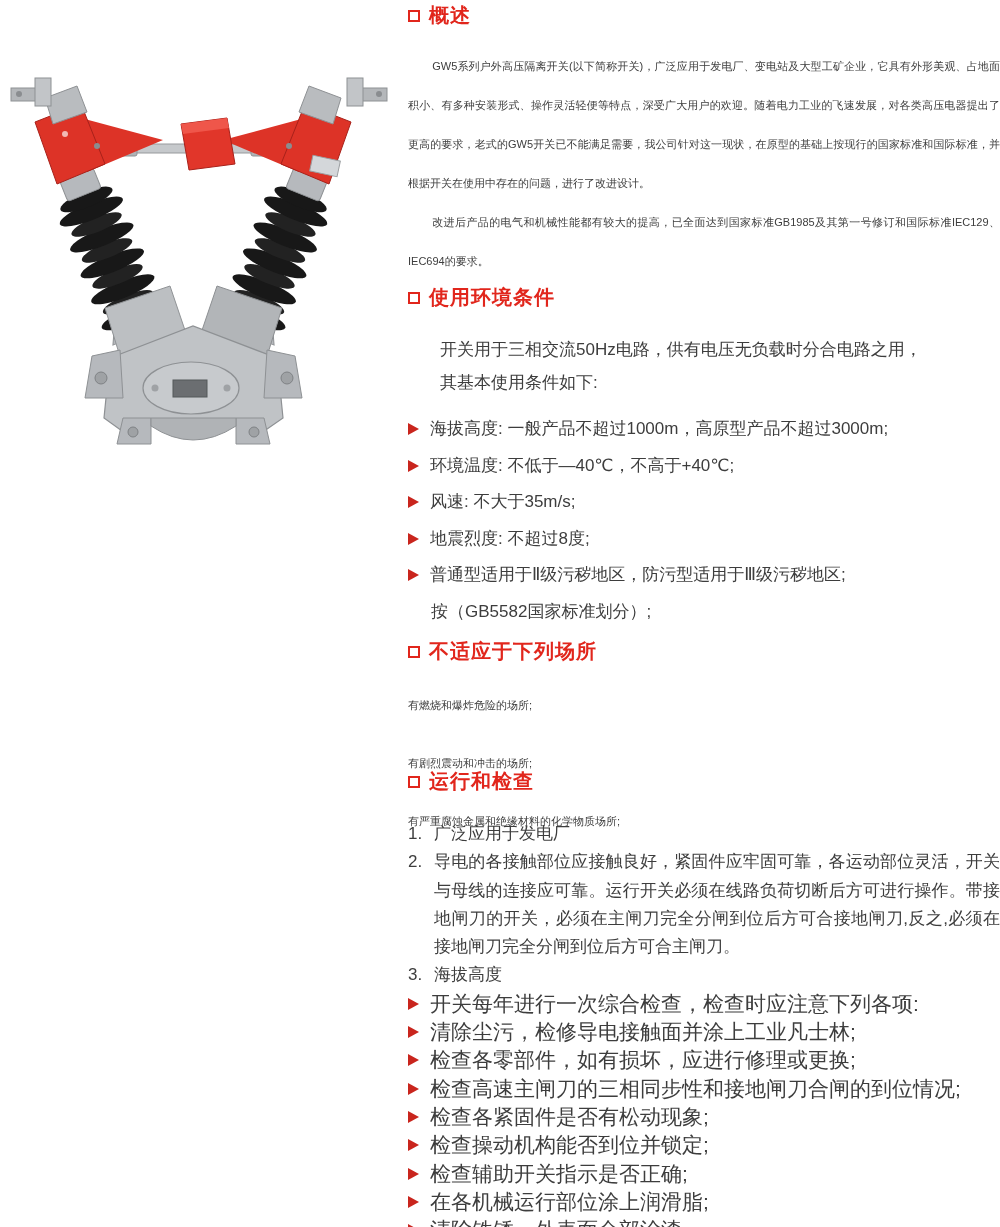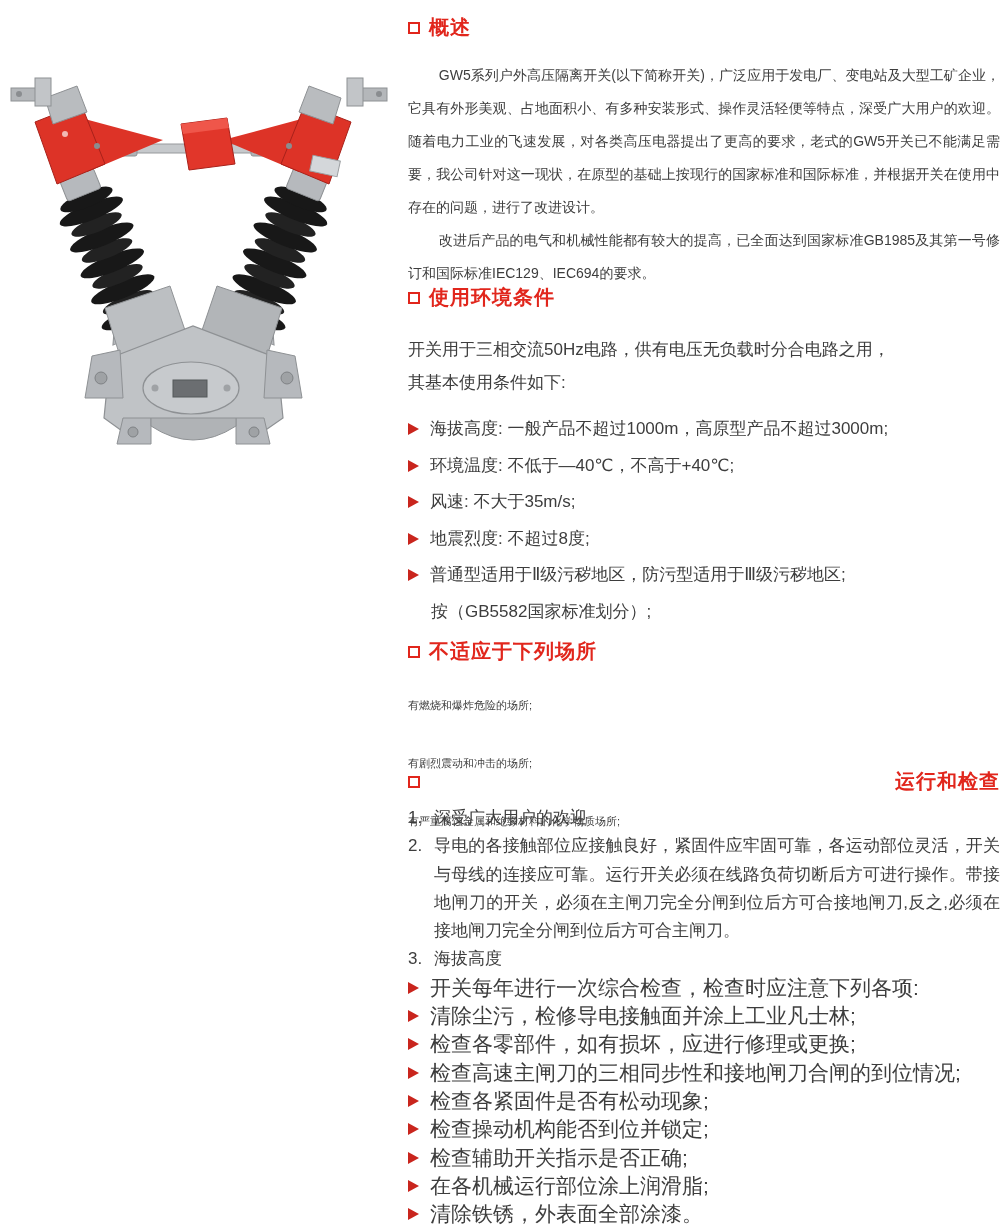--- a/index.html
+++ b/index.html
@@ -10,44 +10,44 @@
     background:#ffffff;
     font-family:"Liberation Sans","DejaVu Sans",sans-serif;
     color:#3d3d3d;
     overflow:hidden;
   }
   .photo-wrap { position:absolute; left:5px; top:58px; width:388px; height:392px; }
   .photo-wrap svg { width:100%; height:100%; display:block; }
 
   .content { position:absolute; left:408px; top:0; width:592px; height:1227px; }
   .sec { position:absolute; left:0; width:592px; }
-  .sec-1 { top:14px; }
+  .sec-1 { top:2px; }
   .sec-2 { top:284px; }
   .sec-3 { top:638px; }
   .sec-4 { top:768px; }
 
   .heading { display:flex; align-items:center; gap:9px; color:#e1261c; font-size:20px; font-weight:bold; line-height:26px; letter-spacing:1px; }
   .sq { width:12px; height:12px; border:2px solid #e1261c; flex:none; margin-top:1px; }
 
-  .para { font-size:14px; line-height:33px; text-align:justify; text-indent:2.2em; }
+  .para { font-size:11px; line-height:39px; text-align:justify; text-indent:2.2em; }
   .sec-1 .para:first-of-type { margin-top:19px; }
 
-  .intro { margin-top:23px; }
+  .intro { margin-top:23px;margin-left:32px; }
   .intro p { font-size:17px; line-height:33px; }
 
   .blist { margin-top:17px; }
   .brow { display:flex; align-items:flex-start; gap:11px; }
   .sec-2 .brow { margin-bottom:10.5px; line-height:26px; font-size:17px; }
   .tri { flex:none; width:0; height:0; border-left:11px solid #c9251d; border-top:6.5px solid transparent; border-bottom:6.5px solid transparent; margin-top:7px; }
   .cont { margin-left:23px; font-size:17px; line-height:26px; margin-top:6px; }
 
   .lines { margin-top:11px; }
   .lines p { font-size:11px; line-height:34px;margin-top:24px; }
 
-  .sec-4 .heading { margin-bottom:10px;justify-content:space-between; }
+  .sec-4 .heading { margin-bottom:26px; }
   .nrow { display:flex; align-items:flex-start; gap:8px; font-size:17px; line-height:28.3px; }
   .nrow .num { flex:none; width:18px; }
   .nrow .ntext { text-align:justify; }
   .sec-4 .brow { line-height:28.3px; font-size:21px; }
   .sec-4 .tri { margin-top:8px; }
 </style>
 </head>
 <body>
 
 <div class="photo-wrap">
@@ -194,21 +194,21 @@
     </div>
   </section>
 
   <section class="sec sec-4">
     <h2 class="heading">
       <span class="sq"></span>
       <span>运行和检查</span>
     </h2>
     <div class="nrow">
       <span class="num">1.</span>
-      <span class="ntext">深受广大用户的欢迎</span>
+      <span class="ntext">广泛应用于发电厂</span>
     </div>
     <div class="nrow">
       <span class="num">2.</span>
       <span class="ntext">导电的各接触部位应接触良好，紧固件应牢固可靠，各运动部位灵活，开关与母线的连接应可靠。运行开关必须在线路负荷切断后方可进行操作。带接地闸刀的开关，必须在主闸刀完全分闸到位后方可合接地闸刀,反之,必须在接地闸刀完全分闸到位后方可合主闸刀。</span>
     </div>
     <div class="nrow">
       <span class="num">3.</span>
       <span class="ntext">海拔高度</span>
     </div>
     <div>

